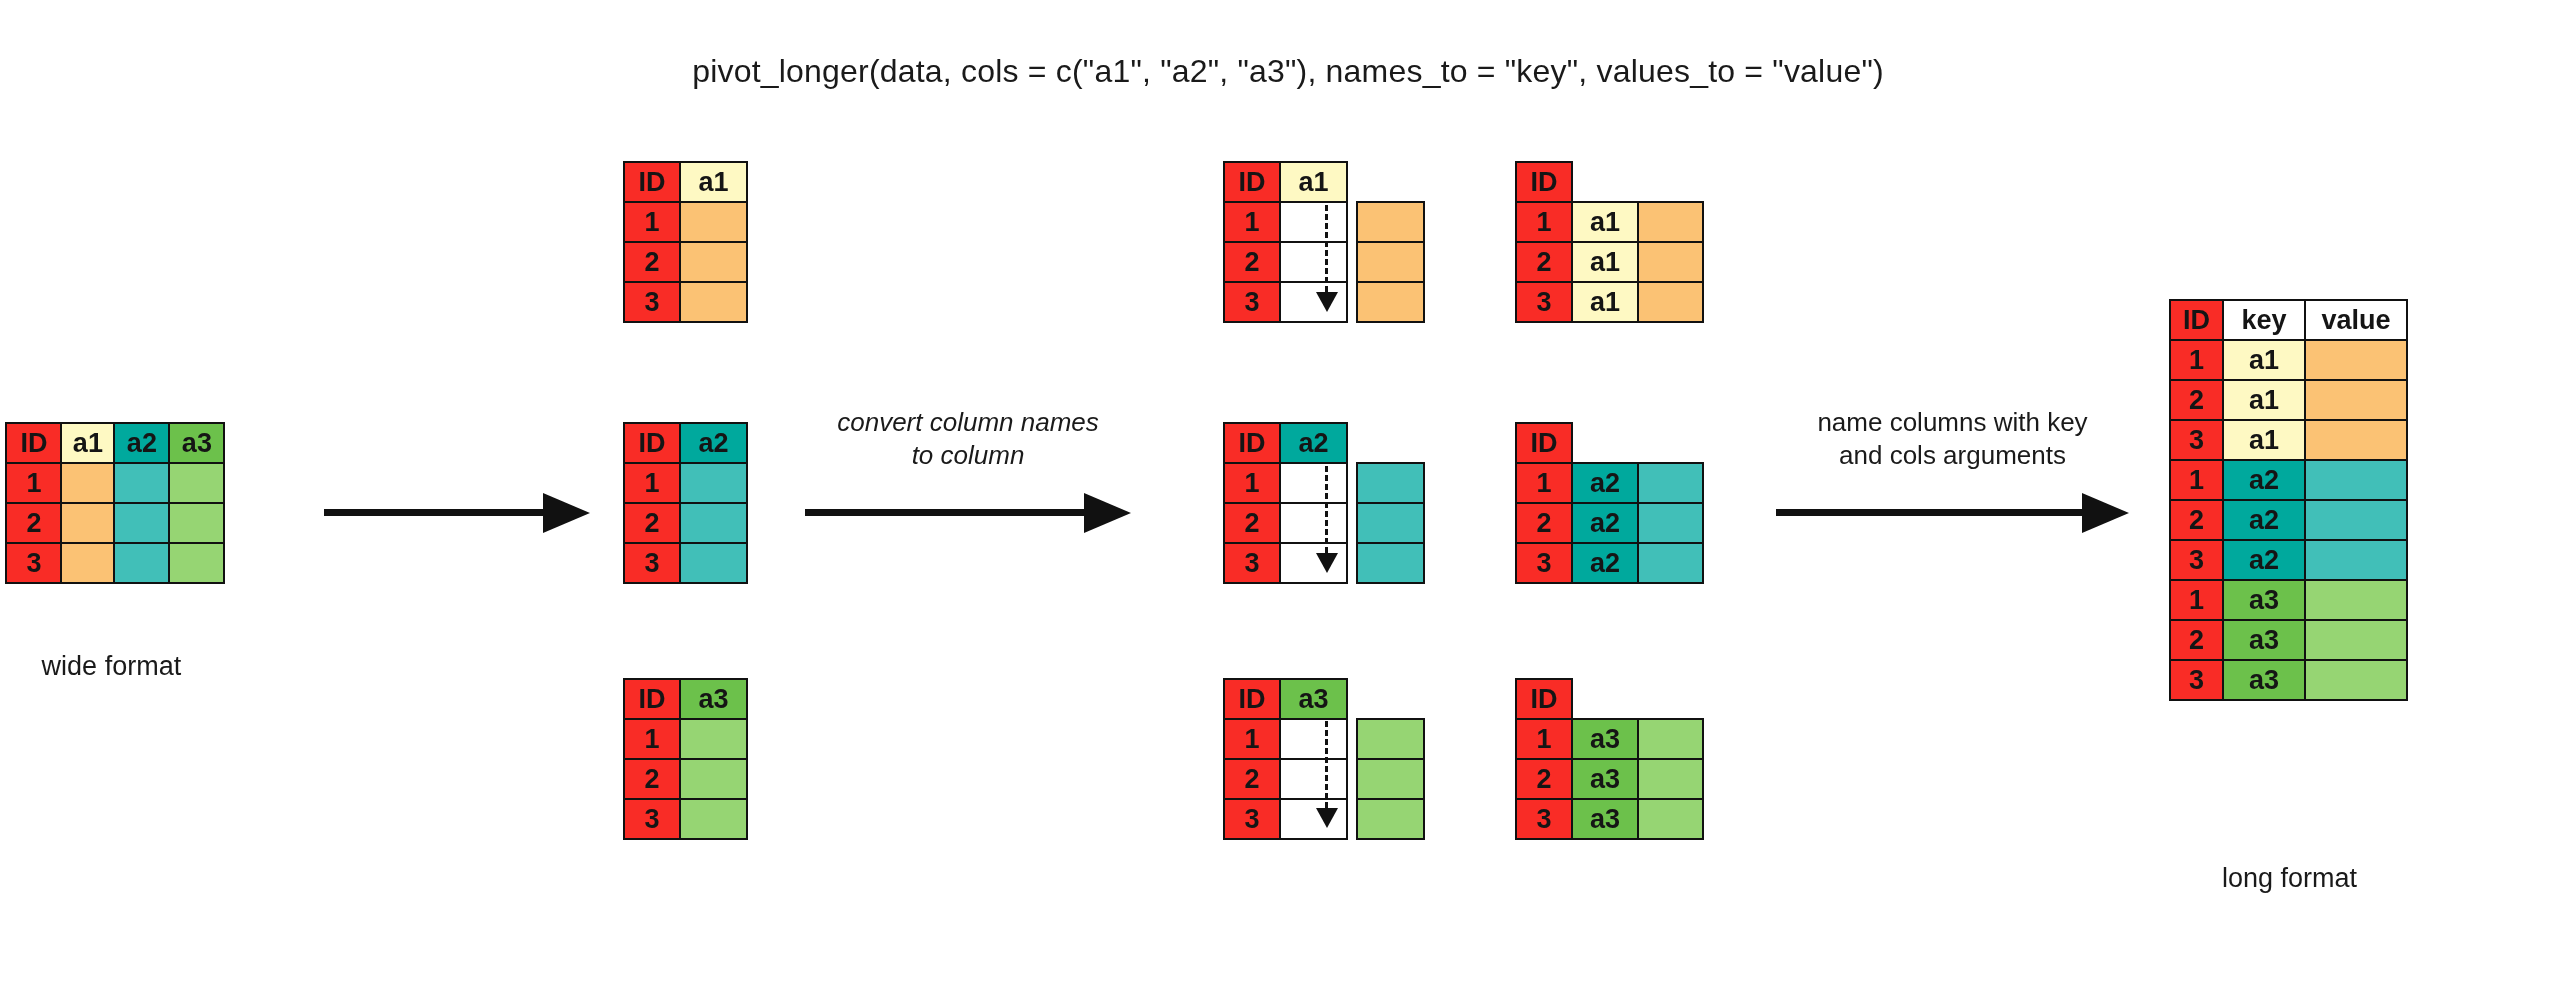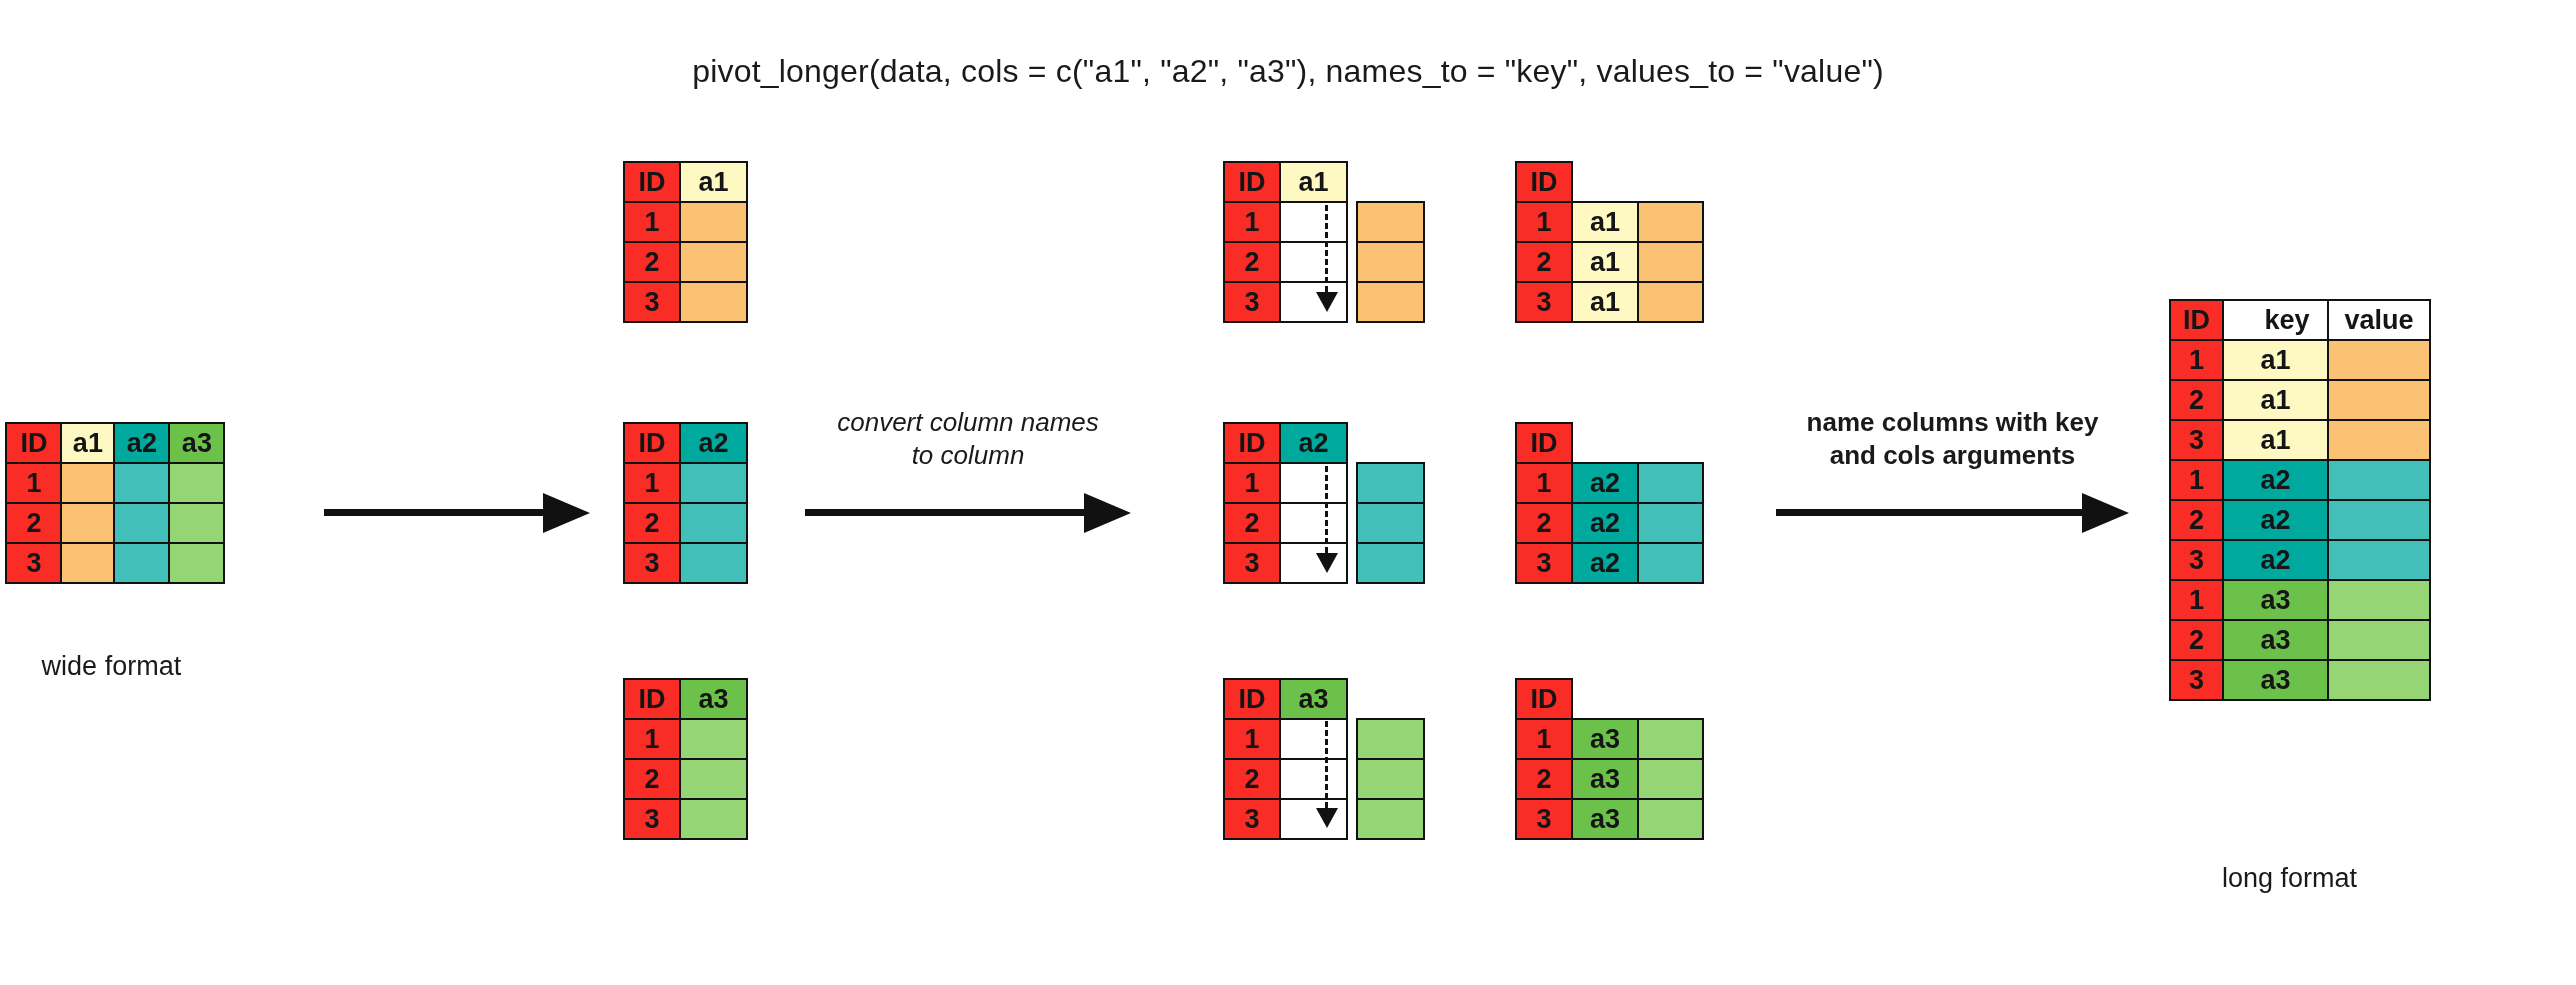--- a/index.html
+++ b/index.html
@@ -432,36 +432,36 @@
     <td class="c-a3-body blank"></td>
   </tr>
   <tr>
     <td class="c-id" style="height:38px;">3</td>
     <td class="c-a3-head">a3</td>
     <td class="c-a3-body blank"></td>
   </tr>
 </tbody>
   </table>
 
-<div class="proc-arrow" style="left:1776px; top:406px; width:353px; height:127px;font-weight:bold;">
+<div class="proc-arrow" style="left:1776px; top:406px; width:353px; height:127px;">
   <div class="lbl">
     <span>name columns with key</span><br>
     <span>and cols arguments</span>
   </div>
   <div class="shaftwrap">
     <div class="shaft" style="width:306px;"></div>
     <div class="head" style="left:306px;"></div>
   </div>
 </div>
 
 <table class="tbl" id="long-table" style="left:2169px; top:299px;">
   <tbody>
       <tr>
     <td class="c-id" style="width:51px;height:38px;">ID</td>
-    <td class="c-white" style="width:80px;height:38px;padding-left:23px;">key</td>
+    <td class="c-white" style="width:80px;height:38px;">key</td>
     <td class="c-white" style="width:100px;height:38px;">value</td>
   </tr>
   <tr>
     <td class="c-id" style="height:38px;">1</td>
     <td class="c-a1-head">a1</td>
     <td class="c-a1-body blank"></td>
   </tr>
   <tr>
     <td class="c-id" style="height:38px;">2</td>
     <td class="c-a1-head">a1</td>

